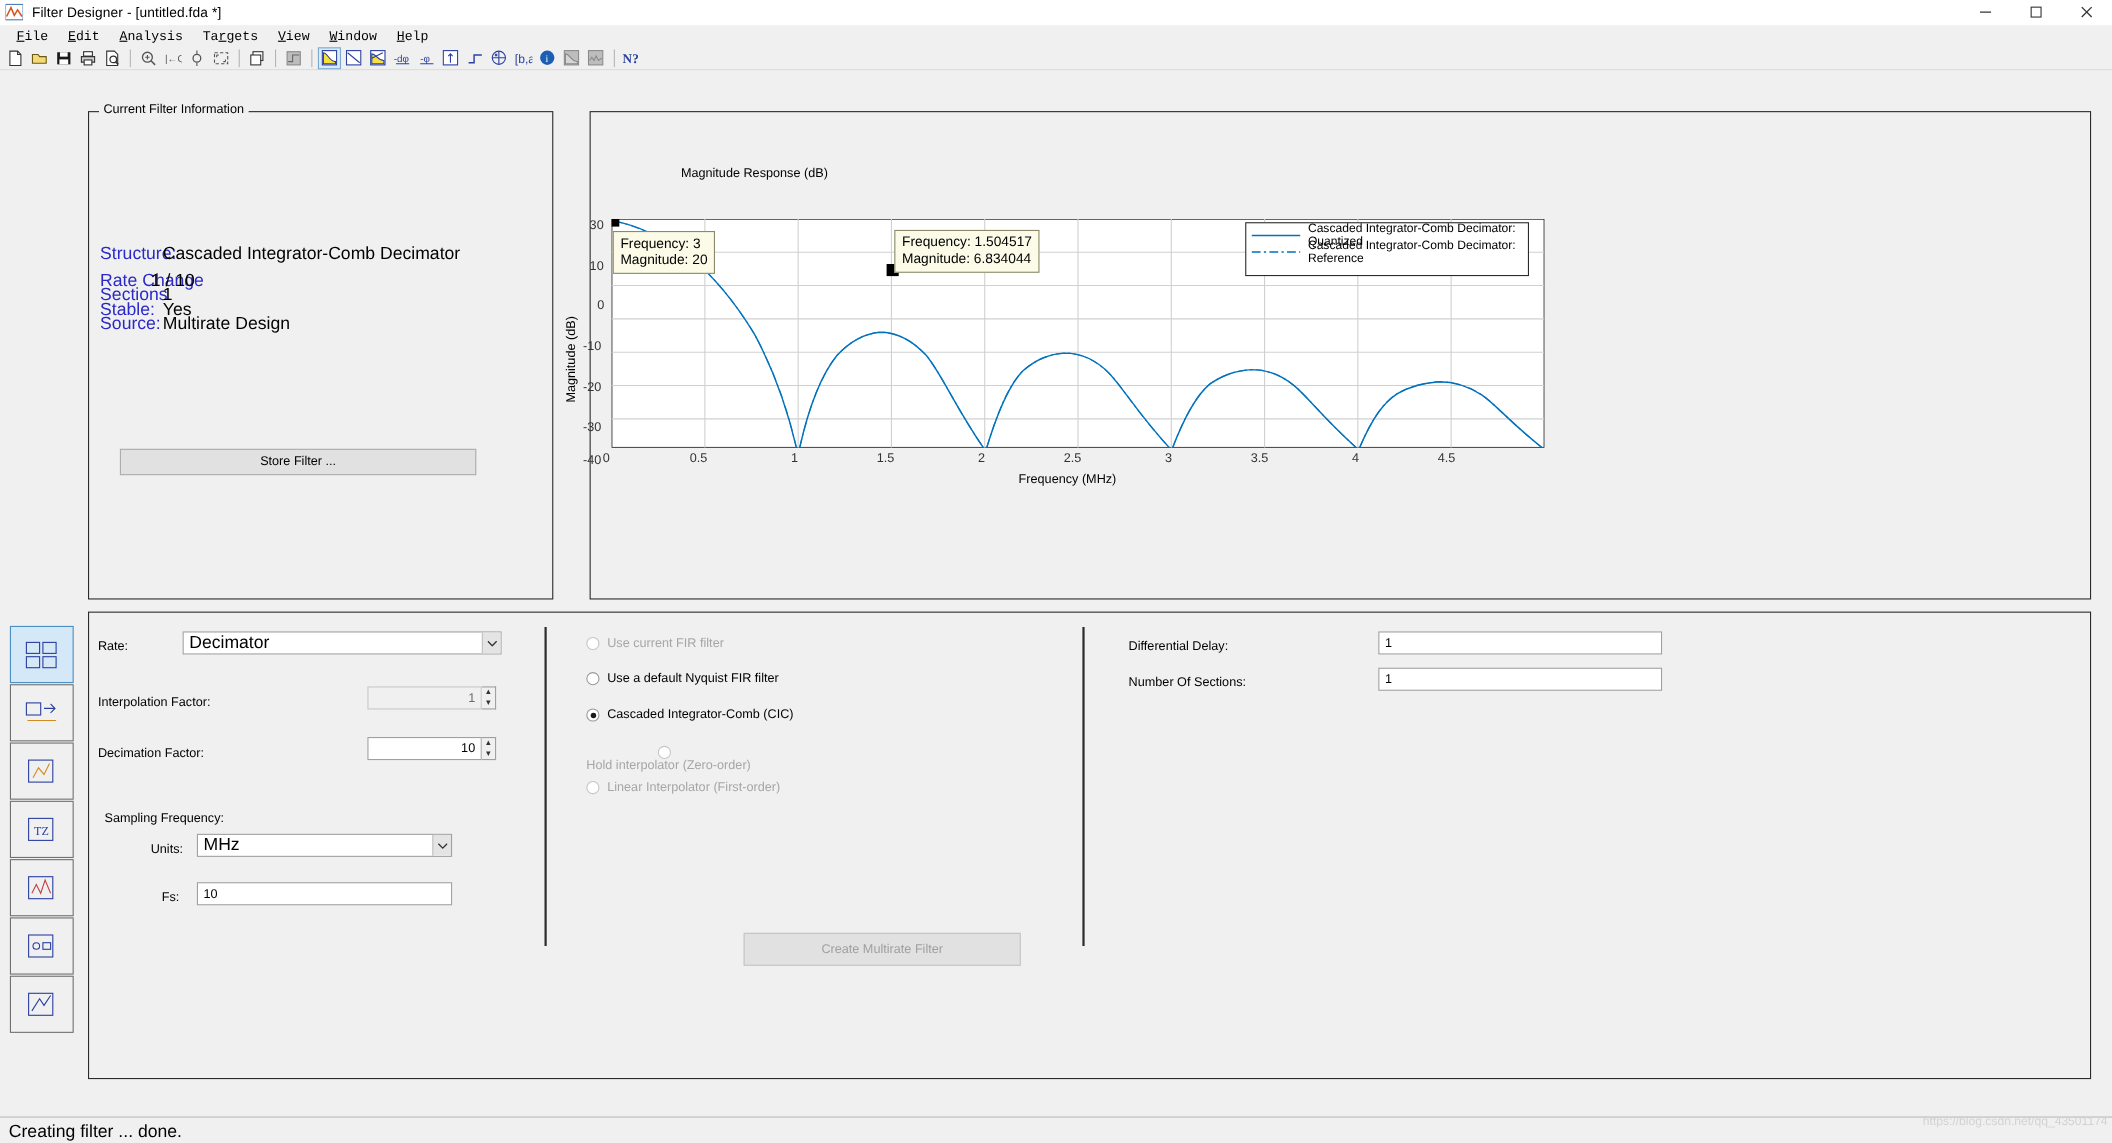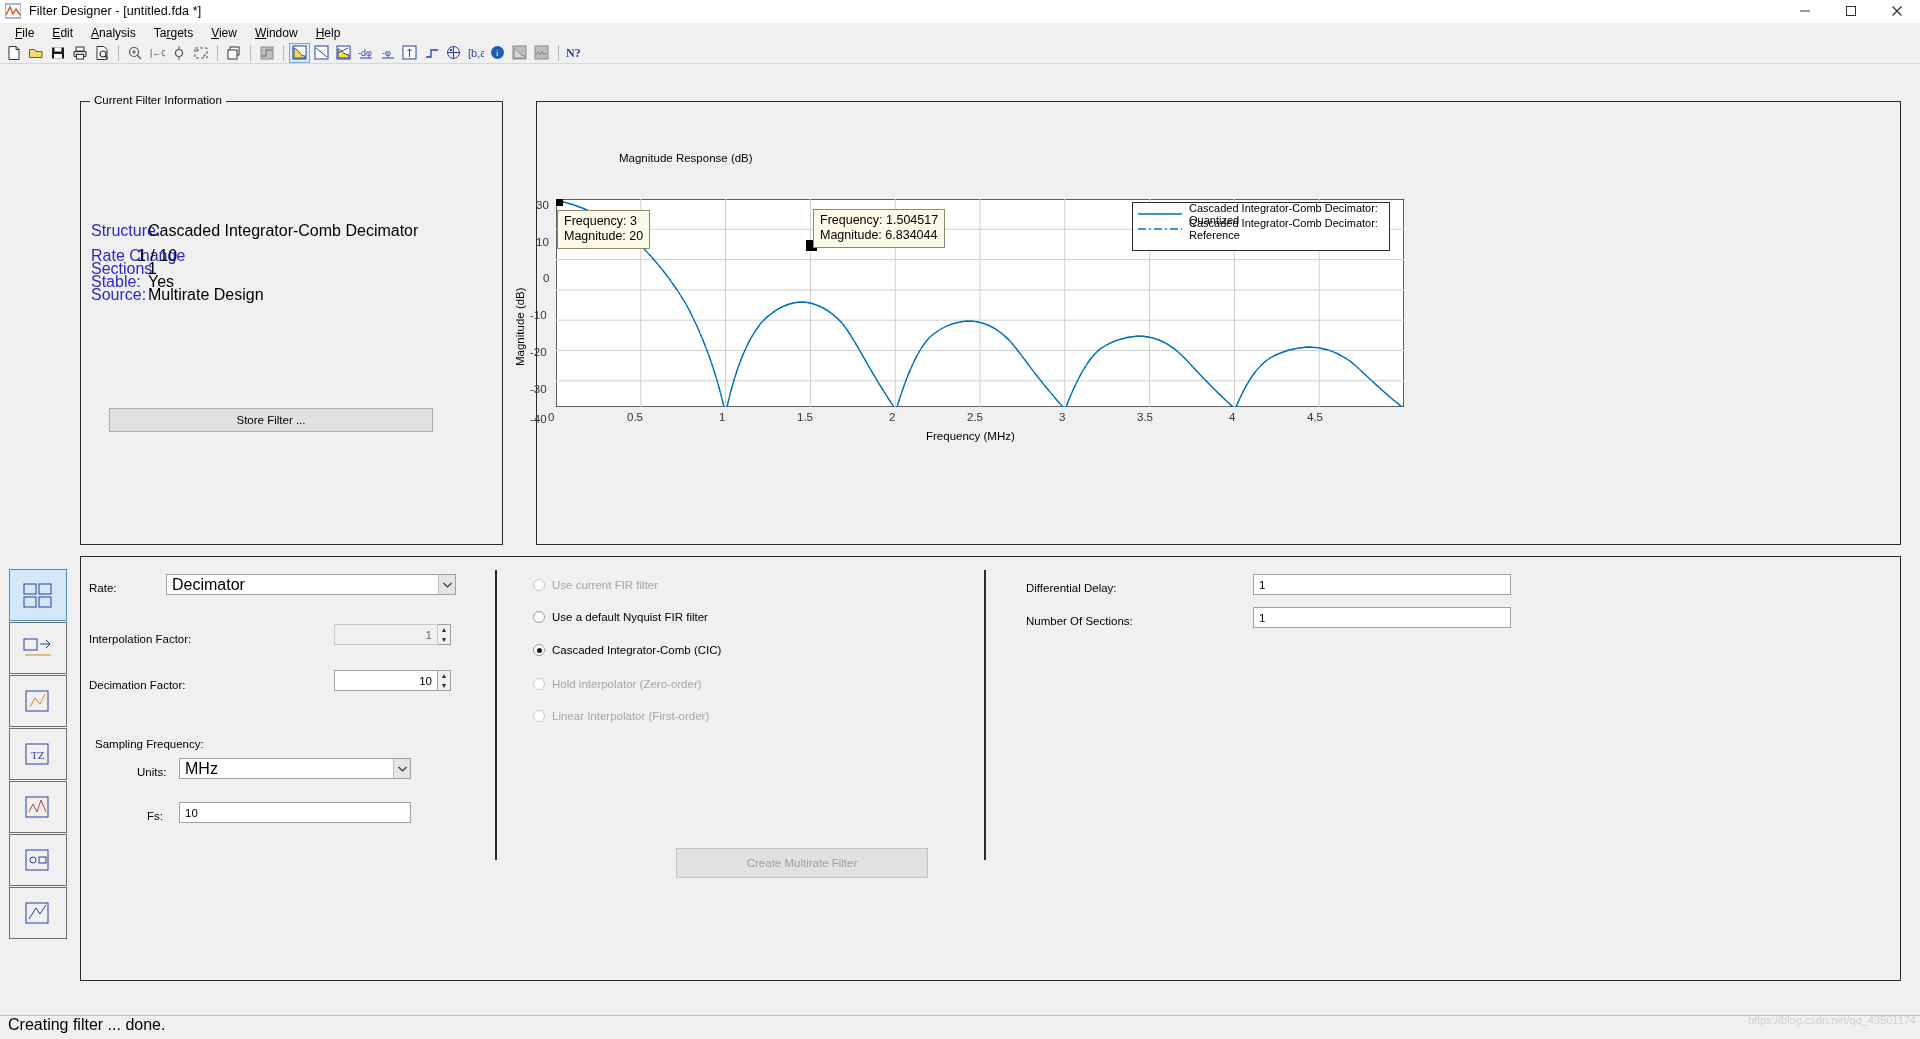--- a/index.html
+++ b/index.html
@@ -22,21 +22,21 @@
   .tb-icon { width: 16px; height: 16px; margin-left: 5px; margin-right: 8px; position: relative; }
   .tb-icon svg { display:block; }
   .tb-title { font-size: 12.5px; color: #000; letter-spacing: 0.1px; }
   .tb-btns { margin-left: auto; display: flex; height: 23px; }
   .tb-btn { width: 46px; height: 23px; display: flex; align-items: center; justify-content: center; }
   .tb-btn svg { display:block; }
 
   
   .menubar {
     position: absolute; left: 0; top: 23px; width: 1920px; height: 19px;
-    background: #f0f0f0; display: flex; align-items: center; padding-left: 6px;
+    background: #f0f0f0; display: flex; align-items: center; padding-left: 6px; font-family: Liberation Mono, monospace;
   }
   .menu-item {
     font-size: 12px; color: #000; padding: 2px 9px; cursor: default; white-space: nowrap;
   }
   .menu-item u { text-decoration: underline; }
 
   
   .toolbar {
     position: absolute; left: 0; top: 42px; width: 1920px; height: 22px;
     background: #f0f0f0; display: flex; align-items: center; padding-left: 3px;
@@ -147,21 +147,21 @@
   .bigbtn {
     position: absolute; background: #e1e1e1; border: 1px solid #c4c4c4;
     display:flex; align-items:center; justify-content:center;
     font-size: 11.5px; color: #a0a0a0;
   }
 
   
   .statusbar {
     position: absolute; left: 0; top: 1015px; width: 1920px; height: 24px;
     background: #f0f0f0; border-top: 1px solid #b9b9b9;
-    display: flex; align-items: flex-start; padding-left: 8px;
+    display: flex; align-items: flex-end; padding-left: 8px;
   }
   .status-text { font-size: 16px; color: #000; }
   .watermark {
     position: absolute; right: 4px; top: 1014px; font-size: 11px; color: #d2d2d2;
   }
 </style>
 </head>
 <body>
 
 <div id="app">
@@ -588,21 +588,21 @@
         <span class="rlabel dim">Use current FIR filter</span>
       </div>
       <div class="radio-row" style="left:452px; top:54px;">
         <span class="radio"></span>
         <span class="rlabel">Use a default Nyquist FIR filter</span>
       </div>
       <div class="radio-row" style="left:452px; top:87px;">
         <span class="radio on"></span>
         <span class="rlabel">Cascaded Integrator-Comb (CIC)</span>
       </div>
-      <div class="radio-row" style="left:452px; top:121px;">
+      <div class="radio-row" style="left:452px; top:121px;flex-direction:column;">
         <span class="radio off-dim"></span>
         <span class="rlabel dim">Hold interpolator (Zero-order)</span>
       </div>
       <div class="radio-row" style="left:452px; top:153px;">
         <span class="radio off-dim"></span>
         <span class="rlabel dim">Linear Interpolator (First-order)</span>
       </div>
 
       <div class="lbl" style="left:945px; top:25px;">Differential Delay:</div>
       <div class="txt" style="left:1172px; top:17px; width:258px;">

